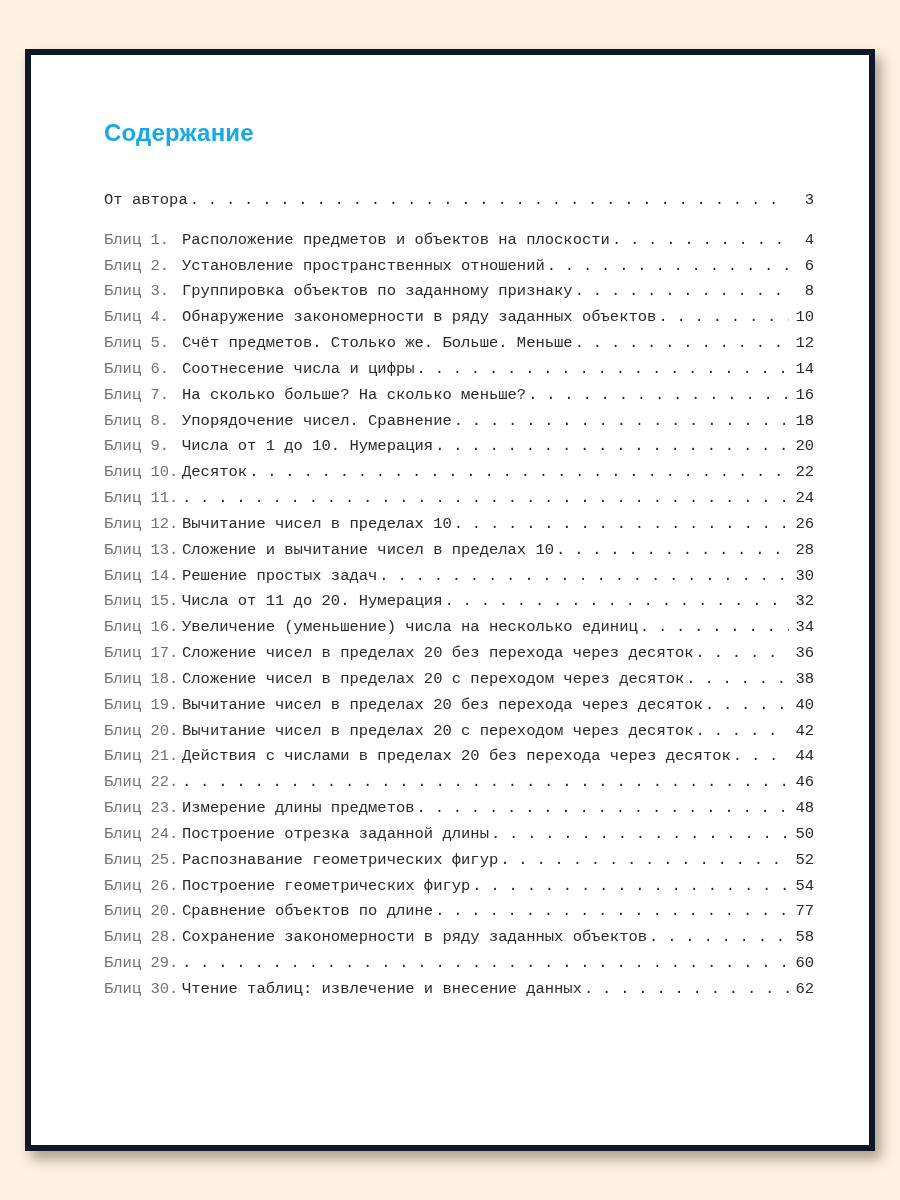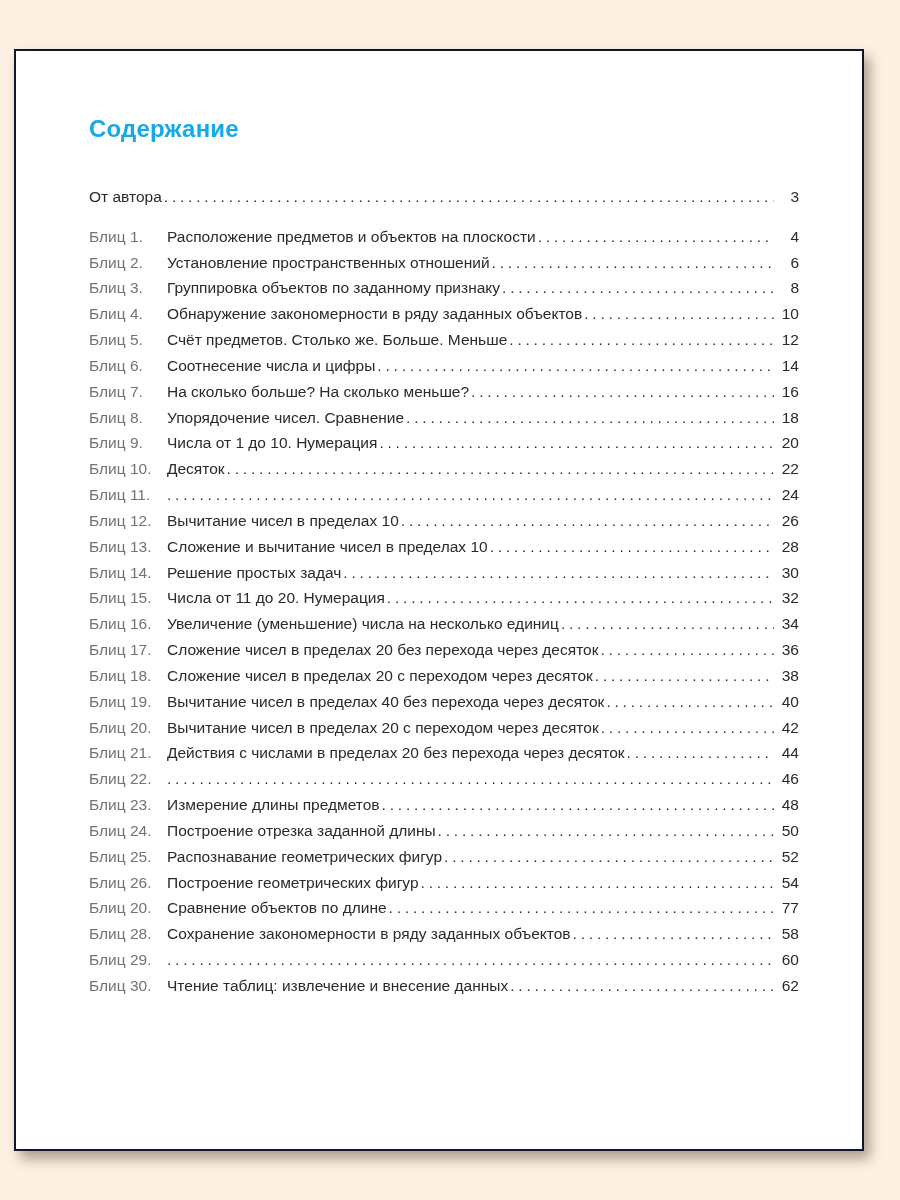--- a/index.html
+++ b/index.html
@@ -9,26 +9,26 @@
     body {
       width: 900px;
       height: 1200px;
       background: #fcf1e3;
       position: relative;
       overflow: hidden;
       font-family: "Liberation Sans", "DejaVu Sans", sans-serif;
     }
     .page {
       position: absolute;
-      left: 14px;
+      left: 25px;
       top: 49px;
       width: 850px;
       height: 1102px;
       background: #ffffff;
-      border: 2px solid #0f172a;
+      border: 6px solid #0f172a;
       box-sizing: border-box;
       box-shadow: 6px 8px 12px rgba(80, 60, 40, 0.45);
     }
     .title {
       position: absolute;
       left: 73px;
       top: 64px;
       margin: 0;
       font-size: 24px;
       font-weight: bold;
@@ -42,20 +42,21 @@
       width: 710px;
     }
     .row {
       display: flex;
       align-items: baseline;
       height: 25.83px;
       font-size: 15.5px;
       color: #2a2a2a;
       white-space: nowrap;
       line-height: 25.83px;
+      font-family: Liberation Mono, monospace;
     }
     .row.author {
       margin-bottom: 14px;
     }
     .num {
       color: #737373;
       width: 78px;
       flex: 0 0 78px;
     }
     .label {
@@ -198,21 +199,21 @@
     <span class="page-num">36</span>
   </div>
         <div class="row">
     <span class="num">Блиц 18.</span>
     <span class="label">Сложение чисел в пределах 20 с переходом через десяток</span>
     <span class="leader"></span>
     <span class="page-num">38</span>
   </div>
         <div class="row">
     <span class="num">Блиц 19.</span>
-    <span class="label">Вычитание чисел в пределах 40 без перехода через десяток</span>
+    <span class="label">Вычитание чисел в пределах 20 без перехода через десяток</span>
     <span class="leader"></span>
     <span class="page-num">40</span>
   </div>
         <div class="row">
     <span class="num">Блиц 20.</span>
     <span class="label">Вычитание чисел в пределах 20 с переходом через десяток</span>
     <span class="leader"></span>
     <span class="page-num">42</span>
   </div>
         <div class="row">

